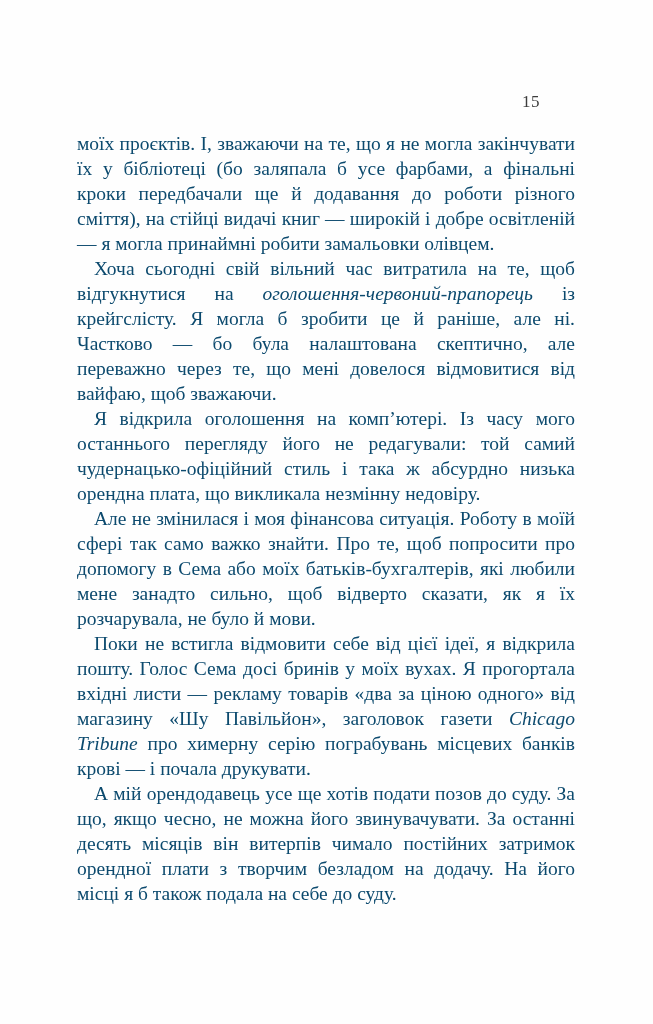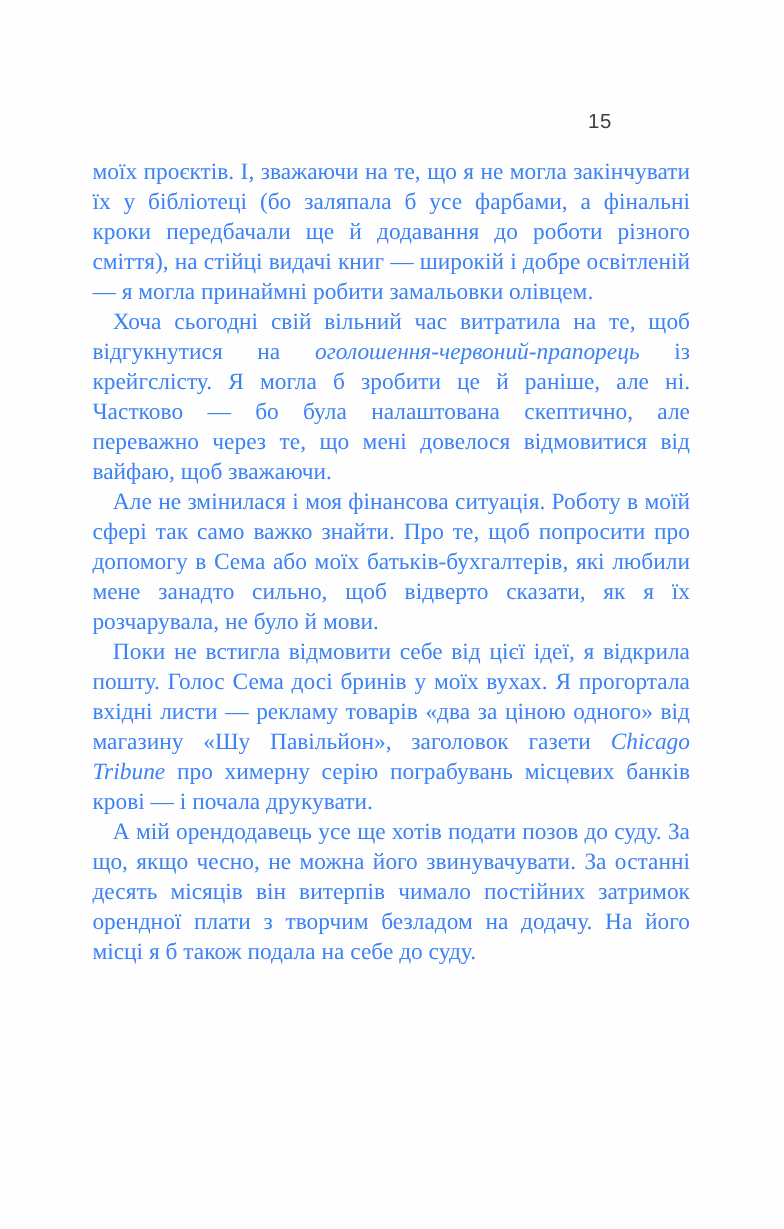--- a/index.html
+++ b/index.html
@@ -13,35 +13,35 @@
     height: 1024px;
     background: #fefefe;
     overflow: hidden;
     font-family: "Liberation Serif", serif;
   }
   .page-number {
     position: absolute;
     top: 93px;
     left: 490px;
     width: 50px;
-    text-align: left;
-    font-family: Liberation Sans, sans-serif;
+    text-align: right;
+    font-family: Liberation Serif, serif;
     font-size: 17px;
     line-height: 1;
     color: #3d3d3d;
     letter-spacing: 0.5px;
   }
   .text-block {
     position: absolute;
     left: 77px;
     top: 131px;
     width: 498px;
     font-size: 19.5px;
     line-height: 25px;
-    color: #3b82f6;
+    color: #0c4a6e;
     text-align: justify;
   }
   .text-block p {
     margin: 0;
     padding: 0;
     text-indent: 17px;
   }
   .text-block p.no-indent {
     text-indent: 0;
   }
@@ -52,17 +52,18 @@
 </style>
 </head>
 <body>
 
 <div class="page">
   <div class="page-number">15</div>
 
   <div class="text-block">
     <p class="no-indent"><span>моїх проєктів. І, зважаючи на те, що я не могла закінчувати їх у бібліотеці (бо заляпала б усе фарбами, а фінальні кроки передбачали ще й додавання до роботи різного сміття), на стійці видачі книг — широкій і добре освітленій — я могла принаймні робити замальовки олівцем.</span></p>
     <p><span>Хоча сьогодні свій вільний час витратила на те, щоб відгукнутися на </span><em>оголошення-червоний-прапорець</em><span> із крейгслісту. Я могла б зробити це й раніше, але ні. Частково — бо була налаштована скептично, але переважно через те, що мені довелося відмовитися від вайфаю, щоб зважаючи.</span></p>
+    <p><span>Я відкрила оголошення на комп’ютері. Із часу мого останнього перегляду його не редагували: той самий чудернацько-офіційний стиль і така ж абсурдно низька орендна плата, що викликала незмінну недовіру.</span></p>
     <p><span>Але не змінилася і моя фінансова ситуація. Роботу в моїй сфері так само важко знайти. Про те, щоб попросити про допомогу в Сема або моїх батьків-бухгалтерів, які любили мене занадто сильно, щоб відверто сказати, як я їх розчарувала, не було й мови.</span></p>
     <p><span>Поки не встигла відмовити себе від цієї ідеї, я відкрила пошту. Голос Сема досі бринів у моїх вухах. Я прогортала вхідні листи — рекламу товарів «два за ціною одного» від магазину «Шу Павільйон», заголовок газети </span><em>Chicago Tribune</em><span> про химерну серію пограбувань місцевих банків крові — і почала друкувати.</span></p>
     <p><span>А мій орендодавець усе ще хотів подати позов до суду. За що, якщо чесно, не можна його звинувачувати. За останні десять місяців він витерпів чимало постійних затримок орендної плати з творчим безладом на додачу. На його місці я б також подала на себе до суду.</span></p>
   </div>
 </div>
 
 </body></html>

